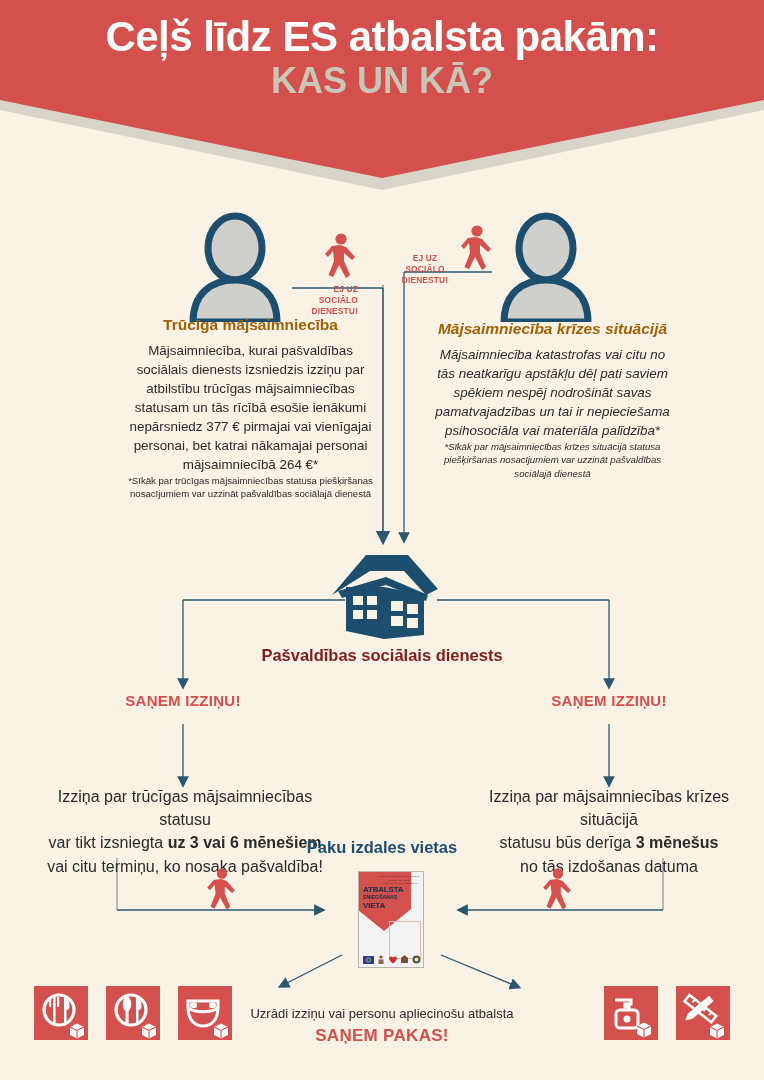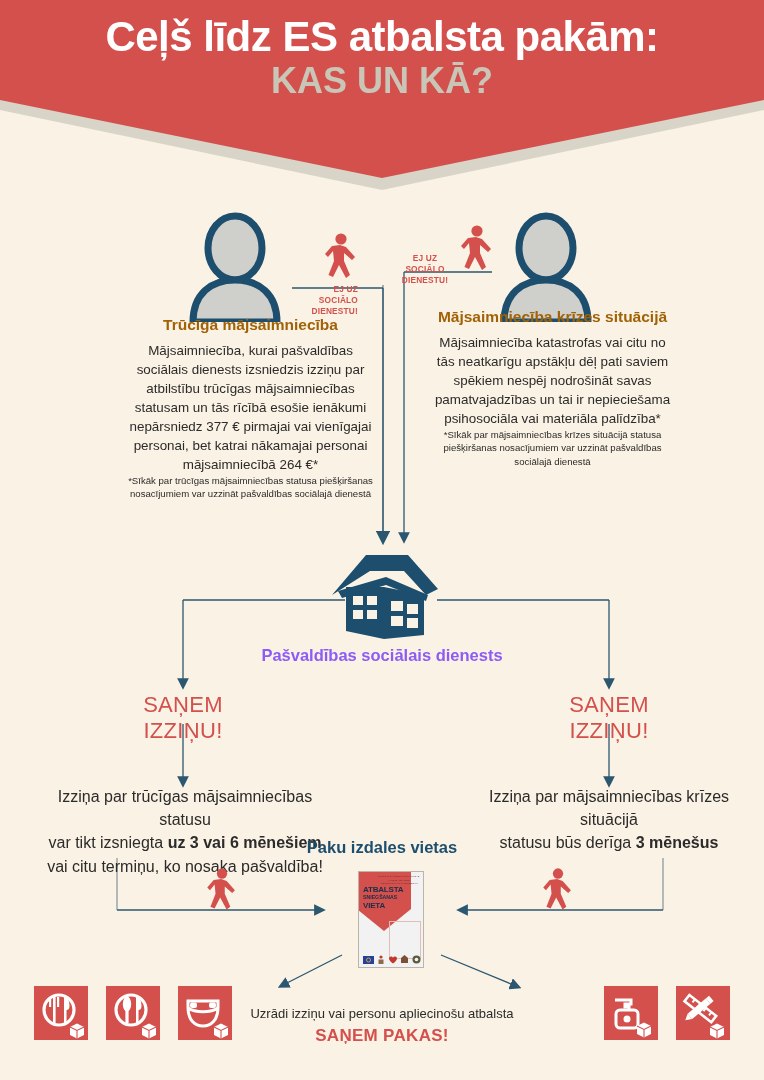--- a/index.html
+++ b/index.html
@@ -74,26 +74,26 @@
   
   .lines {
     position: absolute; left: 0; top: 0;
     width: 764px; height: 1080px;
     pointer-events: none;
   }
 
   
   .house-label {
     position: absolute; left: 0; top: 646px; width: 764px;
-    text-align: center; font-size: 16.5px; font-weight: bold; color: #8b5cf6;
+    text-align: center; font-size: 16.5px; font-weight: bold; color: #7f1d1d;
   }
 
   
   .izzinu {
-    position: absolute; font-size: 22px; font-weight: normal; color: #d4504c;
+    position: absolute; font-size: 15px; font-weight: bold; color: #d4504c;
     letter-spacing: 0.3px;
   }
 
   
   .infoblock {
     position: absolute; text-align: center;
     font-size: 16px; color: #2b2b2b; line-height: 1.45;
   }
   .infoblock b { font-weight: bold; }
 
@@ -218,21 +218,21 @@
 
   <div class="walk-label" style="left:296px; top:284px; width:62px; text-align:right;">EJ UZ SOCIĀLO DIENESTU!</div>
   <div class="walk-label" style="left:392px; top:253px; width:66px; text-align:center;">EJ UZ SOCIĀLO DIENESTU!</div>
 
   <div class="col" style="left:128px; top:316px; width:245px;">
     <div class="col-head">Trūcīga mājsaimniecība</div>
     <div class="col-body">Mājsaimniecība, kurai pašvaldības sociālais dienests izsniedzis izziņu par atbilstību trūcīgas mājsaimniecības statusam un tās rīcībā esošie ienākumi nepārsniedz 377 € pirmajai vai vienīgajai personai, bet katrai nākamajai personai mājsaimniecībā 264 €*</div>
     <div class="col-note">*Sīkāk par trūcīgas mājsaimniecības statusa piešķiršanas nosacījumiem var uzzināt pašvaldības sociālajā dienestā</div>
   </div>
 
-  <div class="col" style="left:430px; top:308px; width:245px;">
+  <div class="col" style="left:430px; top:320px; width:245px;font-style:italic;">
     <div class="col-head">Mājsaimniecība krīzes situācijā</div>
     <div class="col-body">Mājsaimniecība katastrofas vai citu no tās neatkarīgu apstākļu dēļ pati saviem spēkiem nespēj nodrošināt savas pamatvajadzības un tai ir nepieciešama psihosociāla vai materiāla palīdzība*</div>
     <div class="col-note">*Sīkāk par mājsaimniecības krīzes situācijā statusa piešķiršanas nosacījumiem var uzzināt pašvaldības sociālajā dienestā</div>
   </div>
 
   <svg style="position:absolute; left:330px; top:551px;" width="110" height="92" viewBox="0 0 110 92">
 
     <path d="M2,44 L36,4 L78,4 L108,38 L96,44 L74,20 L40,20 Z" fill="#1d4e6e"></path>
     <path d="M36,4 L72,4 L72,12 L40,12 Z" fill="#1d4e6e"></path>
 
@@ -260,20 +260,21 @@
 
   <div class="infoblock" style="left:36px; top:785px; width:298px;">
     <div>Izziņa par trūcīgas mājsaimniecības statusu</div>
     <div><span>var tikt izsniegta </span><b>uz 3 vai 6 mēnešiem</b></div>
     <div>vai citu termiņu, ko nosaka pašvaldība!</div>
   </div>
 
   <div class="infoblock" style="left:460px; top:785px; width:298px;">
     <div>Izziņa par mājsaimniecības krīzes situācijā</div>
     <div><span>statusu būs derīga </span><b>3 mēnešus</b></div>
+    <div>no tās izdošanas datuma</div>
   </div>
 
   <div class="paku-title">Paku izdales vietas</div>
 
   <svg style="position:absolute; left:207px; top:868px;" width="30" height="48" viewBox="0 0 32 52">
     <circle cx="16" cy="6" r="5.6" fill="#d4504c"></circle>
     <path d="M15,12 L21,14 L30,24 L27,27 L19,20 L19,28 L25,42 L21,45 L14,32 L8,44 L3.5,42 L9,28 L8,18 L3,24 L0,21 L7,13 Z" fill="#d4504c"></path>
   </svg>
   <svg style="position:absolute; left:543px; top:868px;" width="30" height="48" viewBox="0 0 32 52">
     <circle cx="16" cy="6" r="5.6" fill="#d4504c"></circle>

